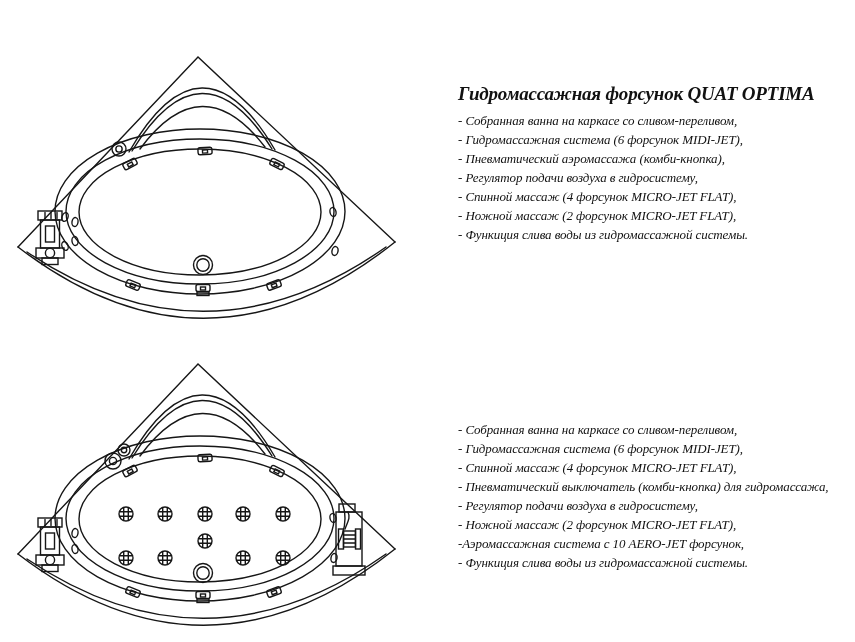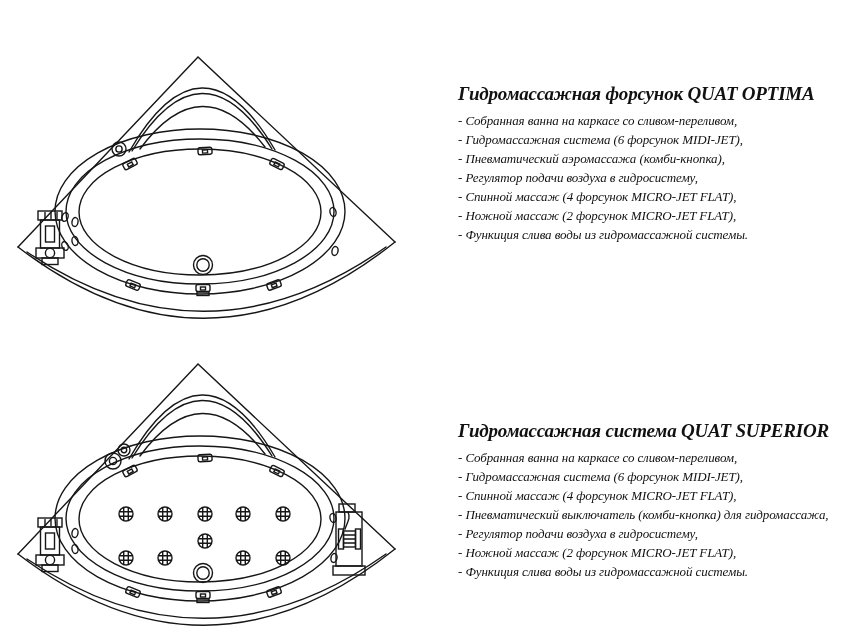--- a/index.html
+++ b/index.html
@@ -224,25 +224,25 @@
           <path d="M 331 149 C 334 155 330 160 328 166" stroke="#161616" stroke-width="1.3" fill="none"></path>
           <rect x="321.5" y="166" width="5" height="20" fill="#161616" stroke="none"></rect>
           <rect x="338.5" y="166" width="5" height="20" fill="#161616" stroke="none"></rect>
           <rect x="326.5" y="168" width="12" height="16" fill="#fff" stroke="#161616" stroke-width="1.2"></rect>
           <path d="M 327 172 L 338 172 M 327 176 L 338 176 M 327 180 L 338 180" stroke="#161616" stroke-width="0.9"></path>
         </g>
       </svg>
   </div>
 
   <div class="textblock" id="text1">
-    <h2 class="title">Гидромассажная система QUAT SUPERIOR</h2>
     <div>
         <div class="feature">- Собранная ванна на каркасе со сливом-переливом,</div>
         <div class="feature">- Гидромассажная система (6 форсунок MIDI-JET),</div>
         <div class="feature">- Спинной массаж (4 форсунок MICRO-JET FLAT),</div>
         <div class="feature">- Пневматический выключатель (комби-кнопка) для гидромассажа,</div>
         <div class="feature">- Регулятор подачи воздуха в гидросистему,</div>
         <div class="feature">- Ножной массаж (2 форсунок MICRO-JET FLAT),</div>
+        <div class="feature">-Аэромассажная система с 10 AERO-JET форсунок,</div>
         <div class="feature">- Функиция слива воды из гидромассажной системы.</div>
       </div>
   </div>
 
 </div>
 
 </body></html>

